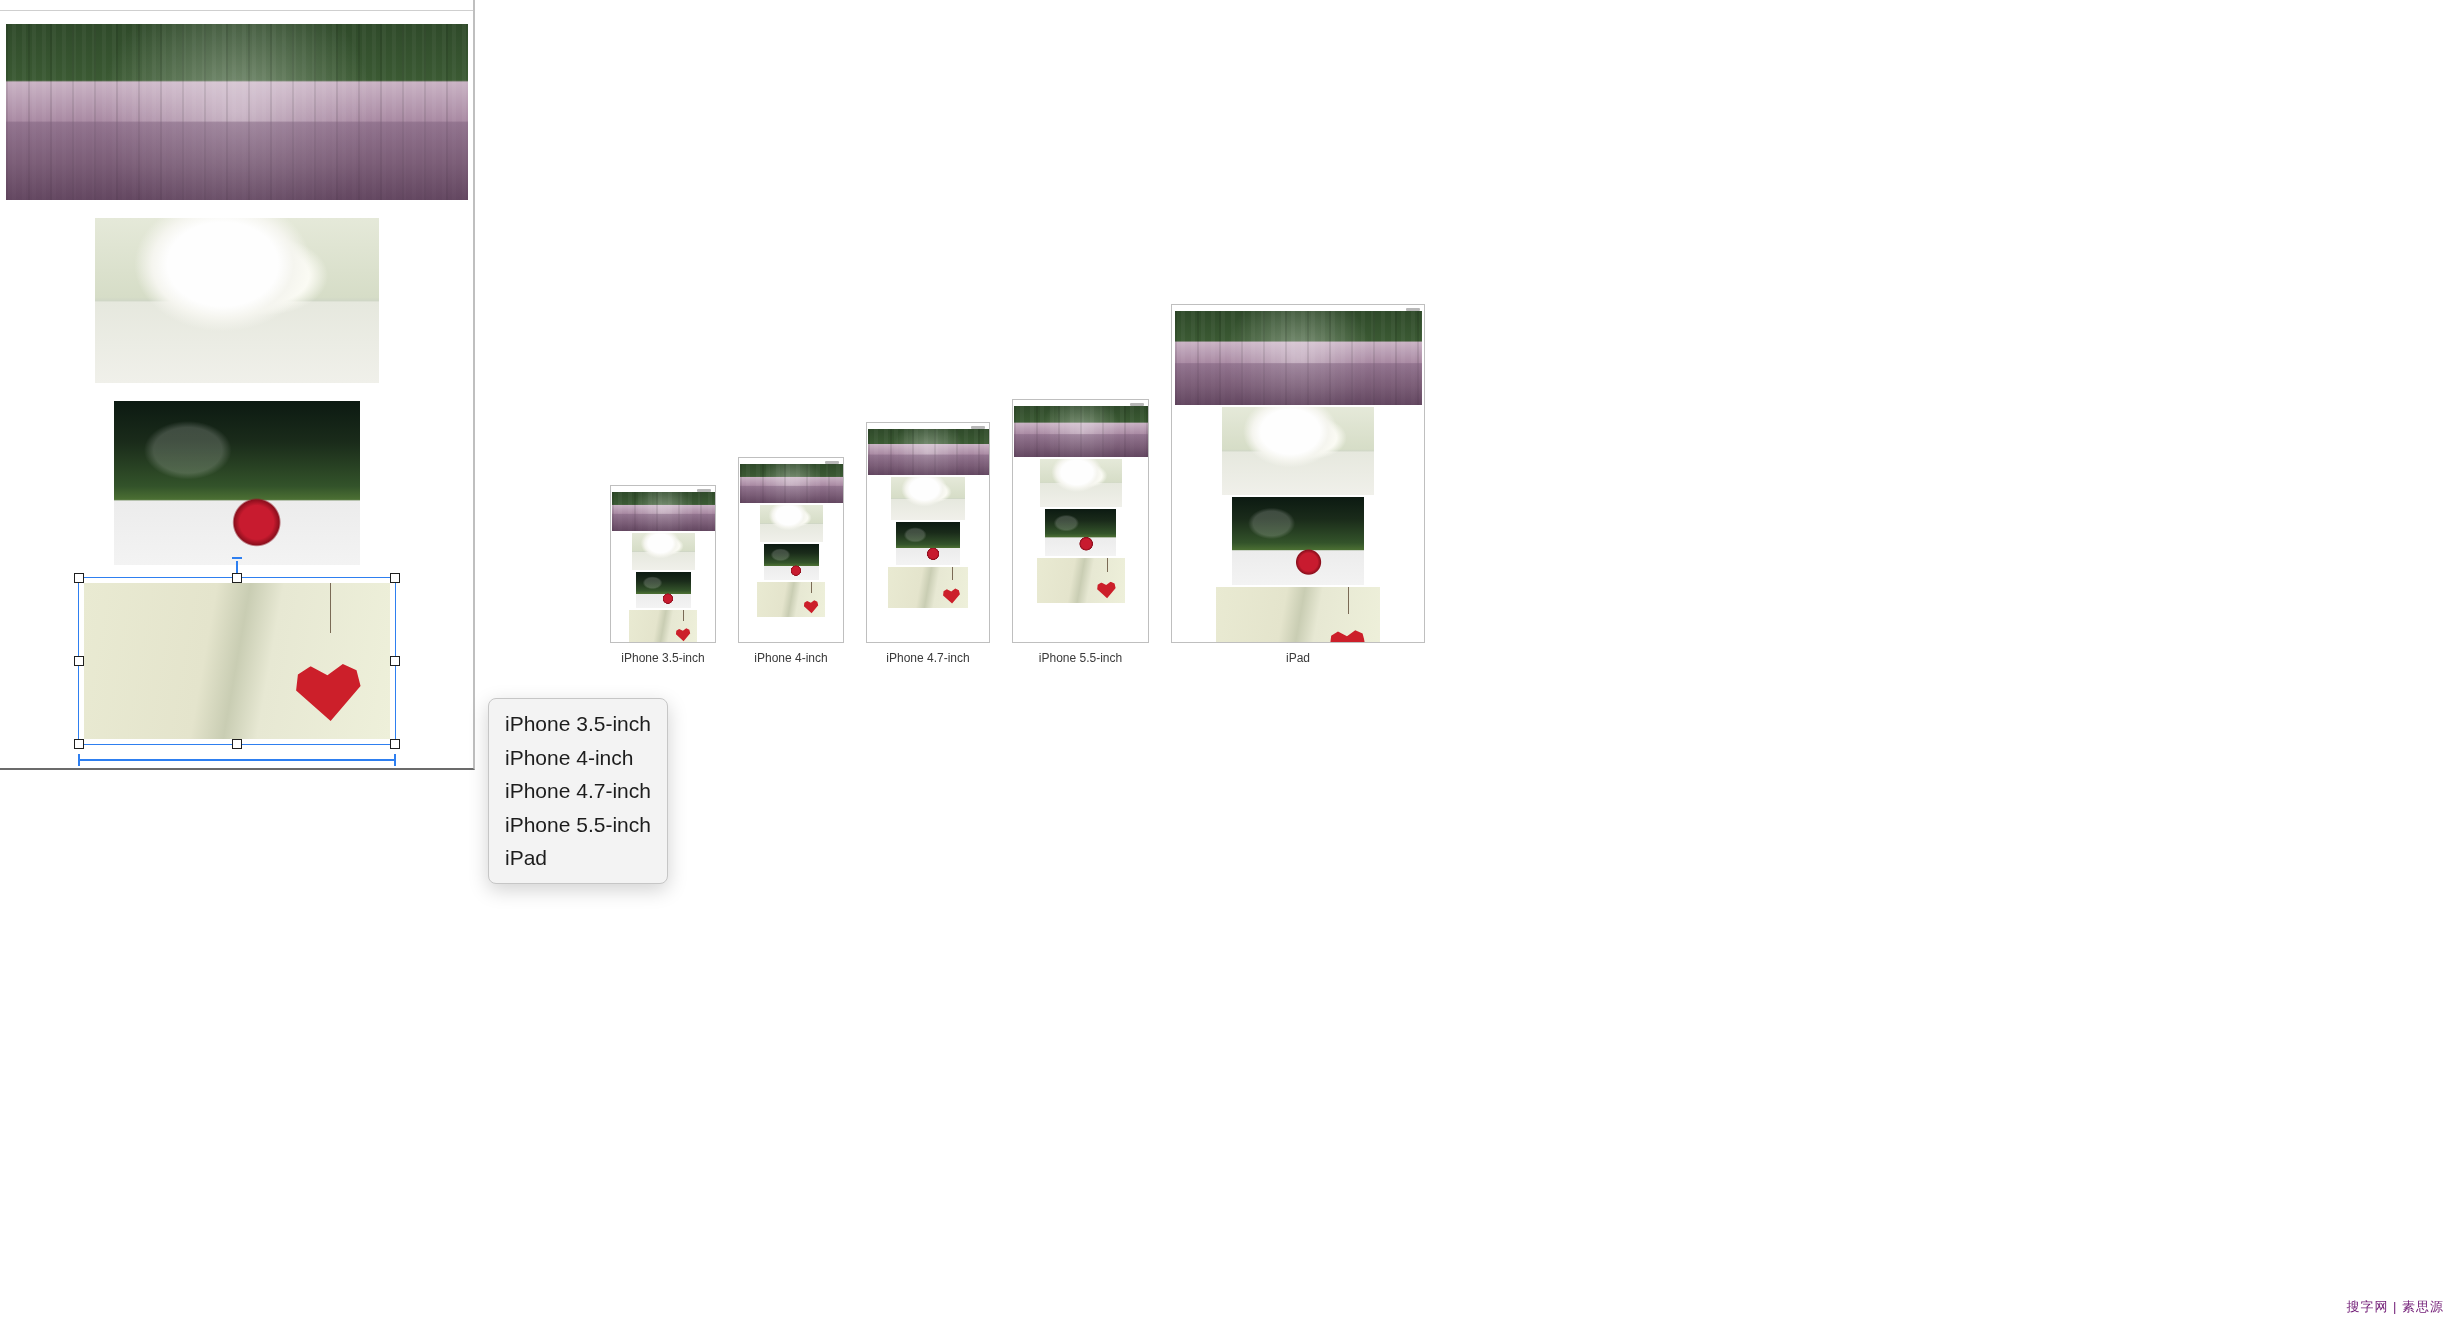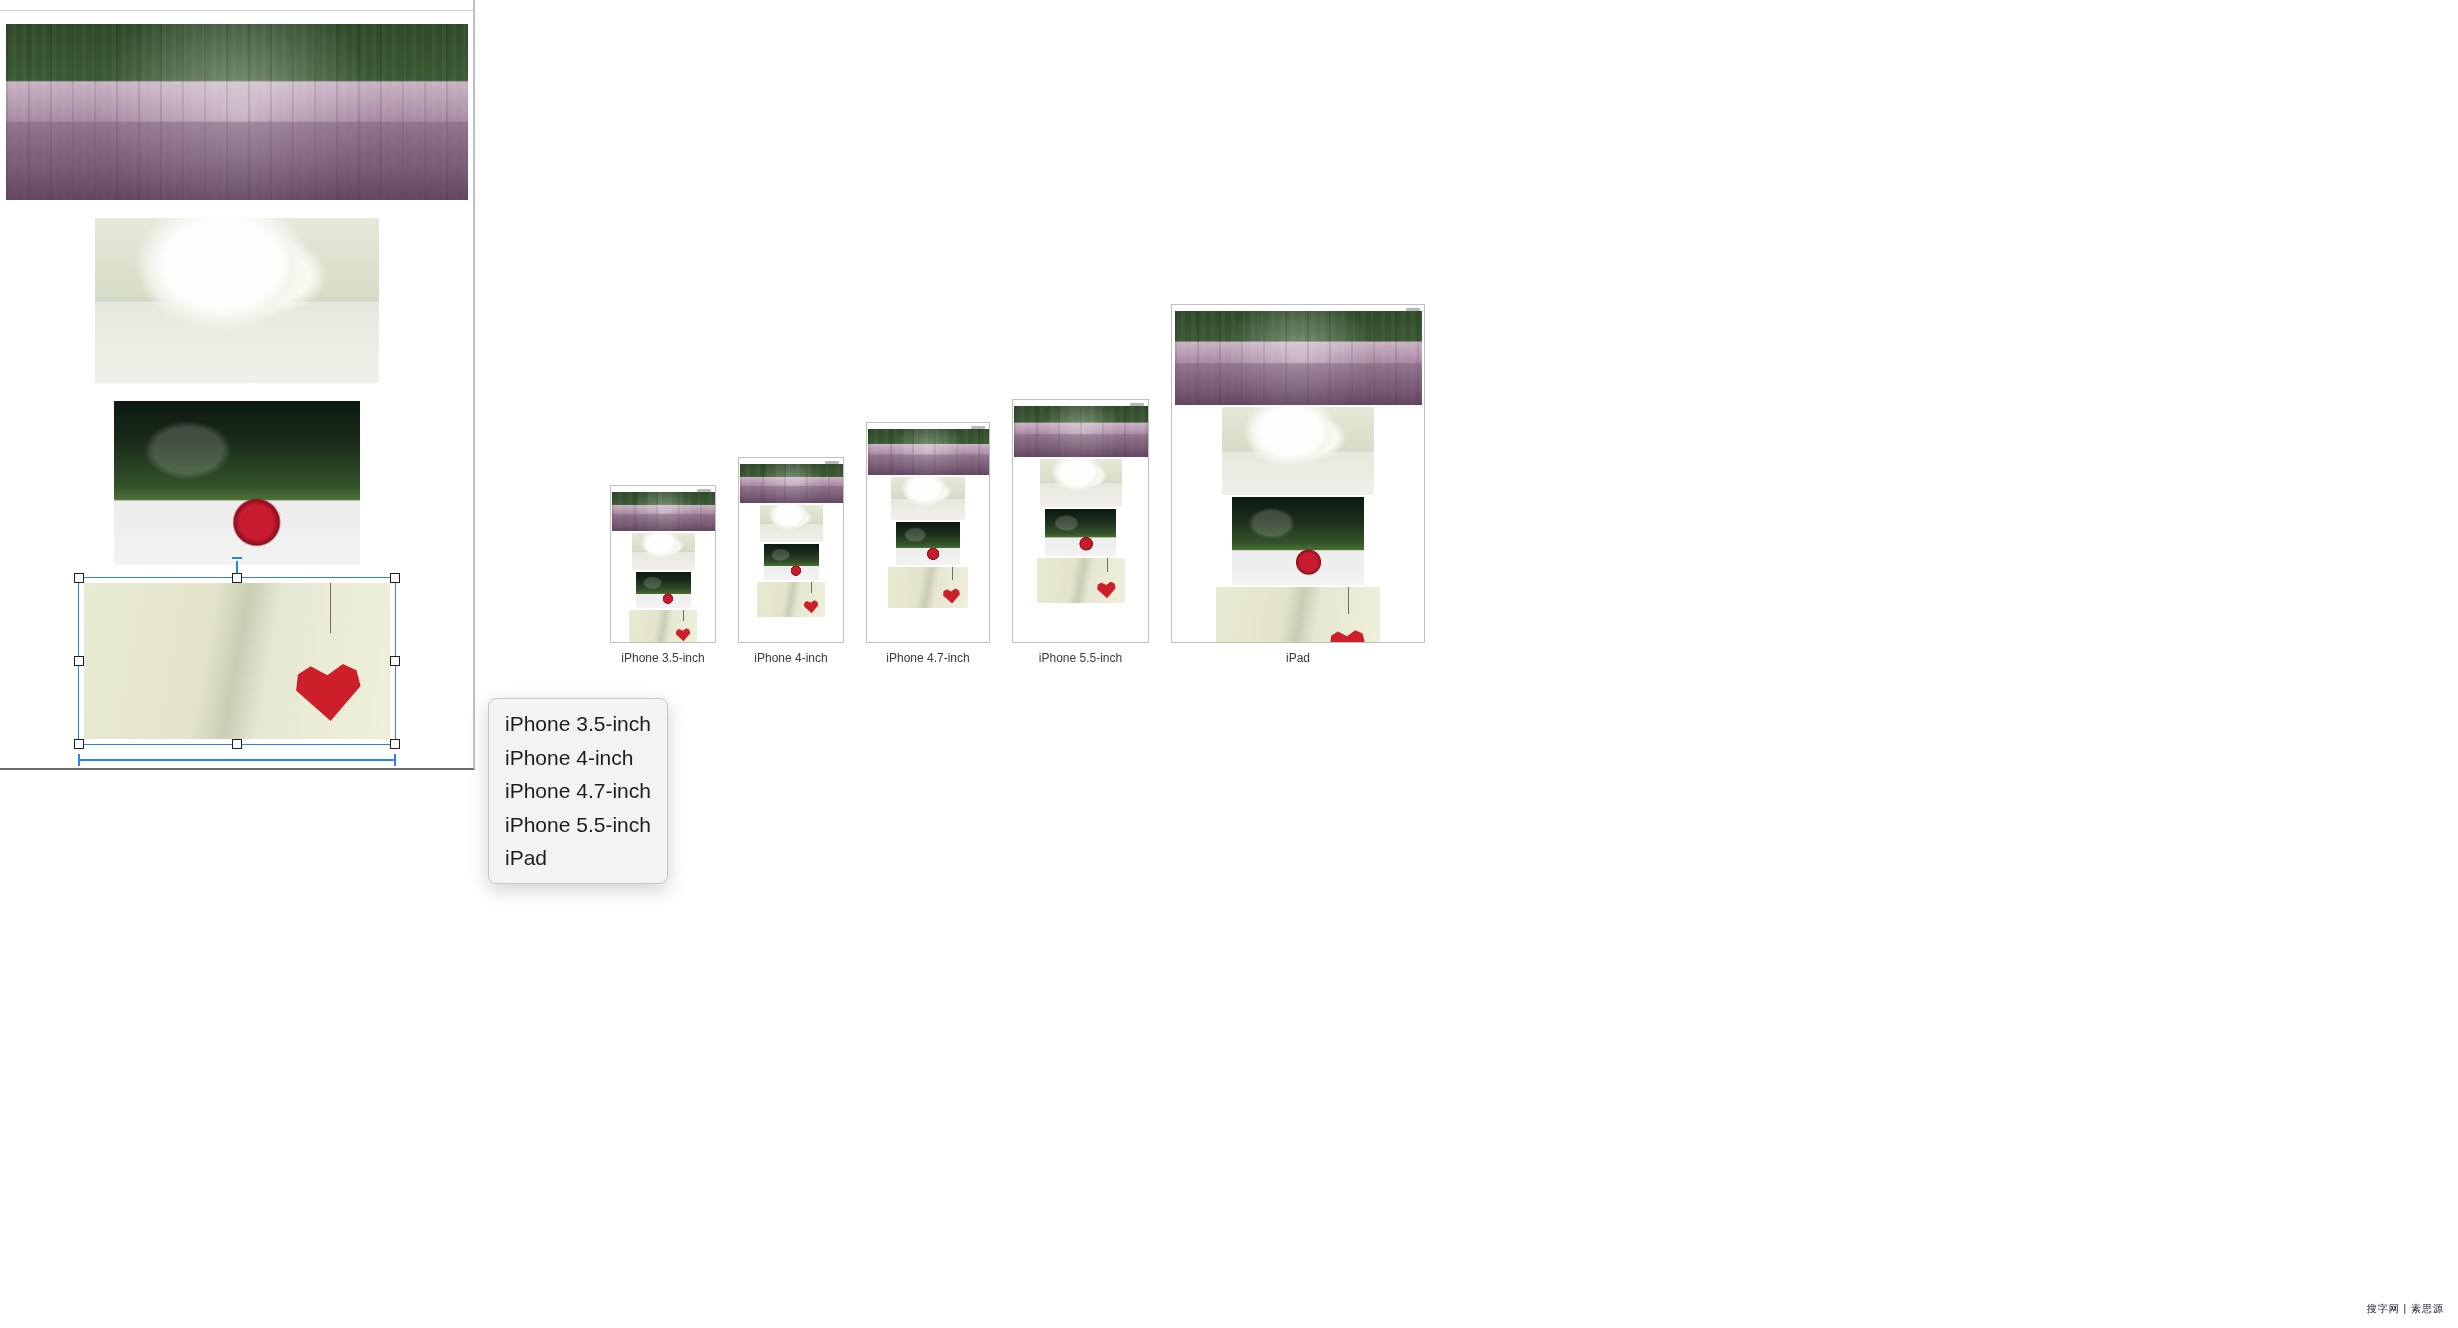--- a/index.html
+++ b/index.html
@@ -201,21 +201,21 @@
     display: flex;
     flex-direction: column;
     align-items: center;
     gap: 2px;
     padding-top: 6px;
   }
   .stack > div { }
 
   .watermark {
     position:absolute; right:14px; bottom:12px;
-    font-size:10px; color:#0f172a; letter-spacing:1px;
+    font-size:13px; color:#701a75; letter-spacing:1px;
   }
 </style>
 </head>
 <body>
 
 <div class="ib-canvas">
   <div class="ib-top-hairline"></div>
   <div class="ib-inner">
     <div class="ib-img img-bridge-lg bridge-bg"></div>
     <div class="ib-img img-flower-lg flower-bg"></div>

